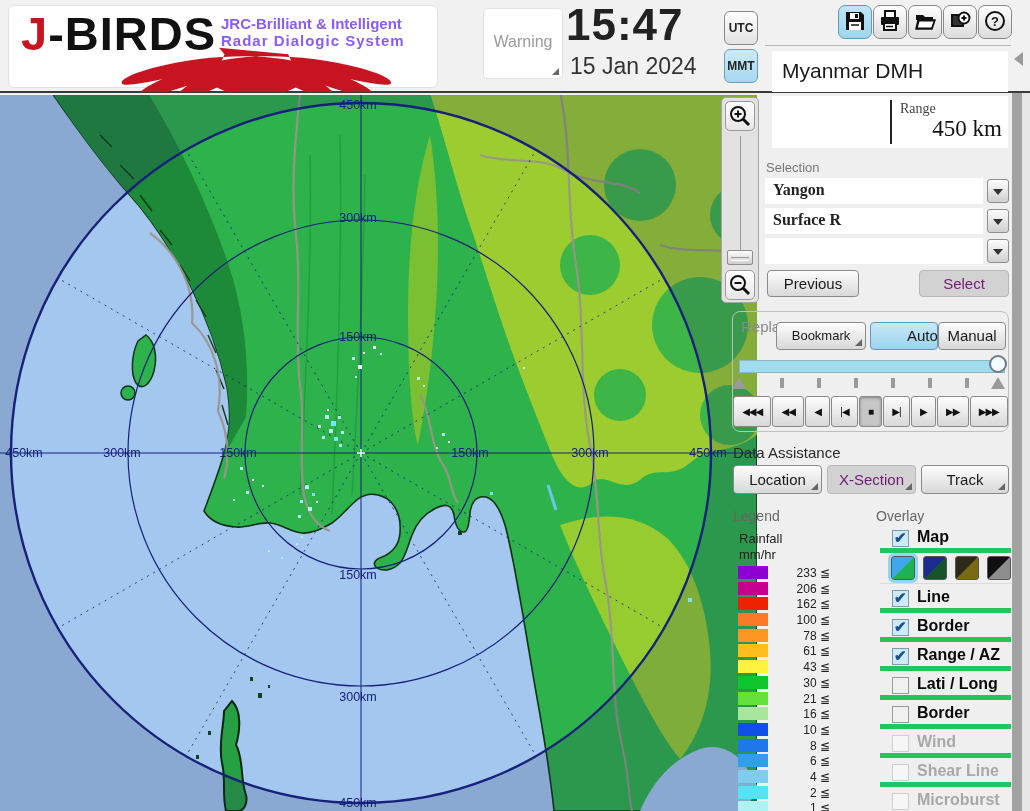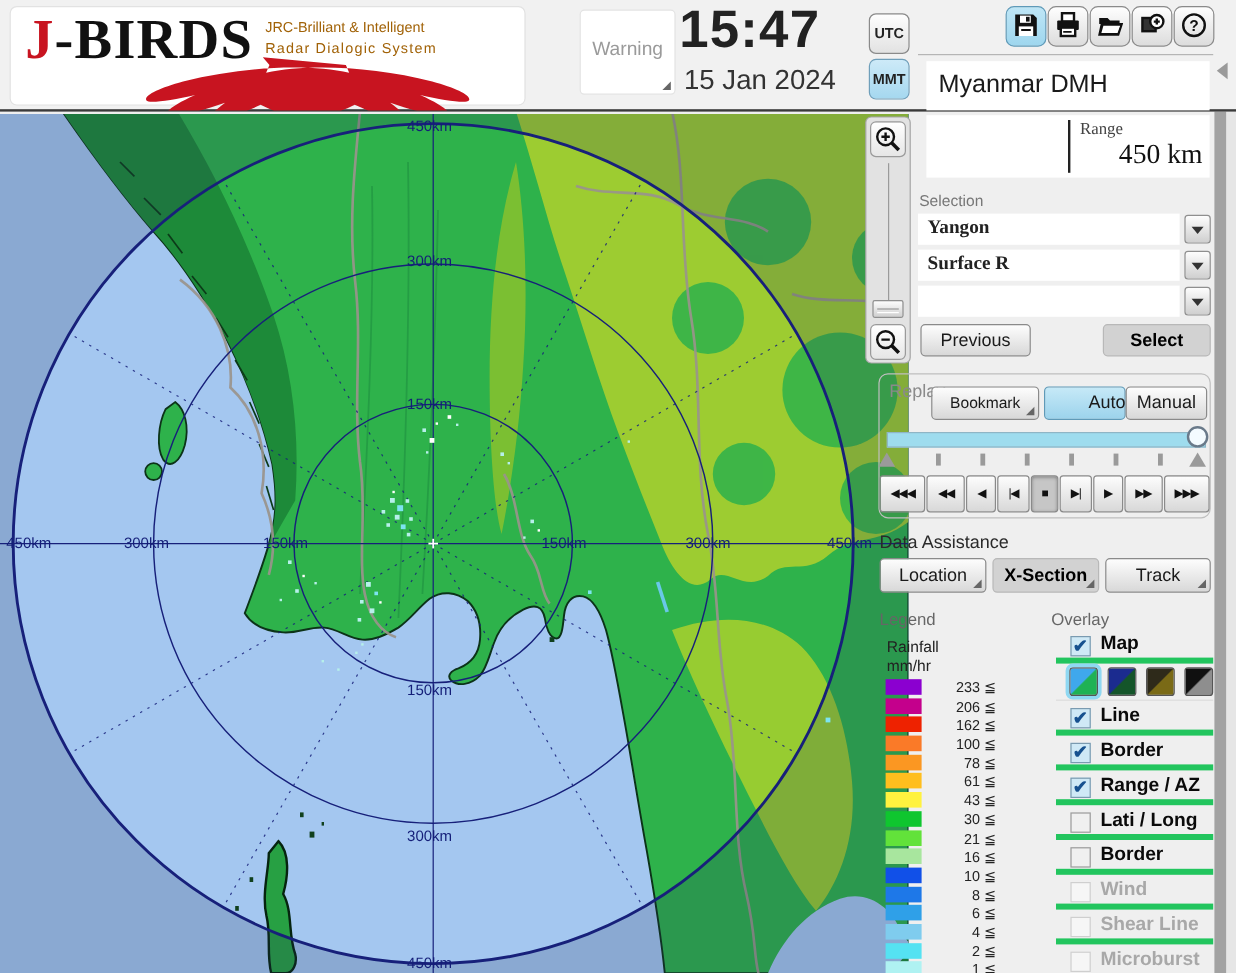--- a/index.html
+++ b/index.html
@@ -6,25 +6,25 @@
   html,body { width:1030px; height:811px; overflow:hidden; background:#efefef;
               font-family:"Liberation Sans", sans-serif; }
   #app { position:relative; width:1030px; height:811px; background:#efefef; }
 
   
   #header { position:absolute; left:0; top:0; width:1030px; height:93px;
             background:#f1f1f1; border-bottom:2px solid #3a3a3a; z-index:5; }
   #logo-box { position:absolute; left:8px; top:5px; width:430px; height:83px;
               background:#fff; border:1px solid #e2e2e2; border-radius:6px; }
   #logo-title { position:absolute; left:12px; top:0px;
-                font-family:Liberation Serif, serif; font-weight:bold;
+                font-family:Liberation Sans, sans-serif; font-weight:bold;
                 font-size:47px; color:#111; letter-spacing:1px; }
   #logo-title .red-j { color:#c81420; }
-  #logo-sub { position:absolute; left:212px; top:9px; color:#a16207;
-              font-weight:normal; font-size:12px; line-height:17px; font-style:normal; }
+  #logo-sub { position:absolute; left:212px; top:9px; color:#8b5cf6;
+              font-weight:bold; font-size:15px; line-height:17px; font-style:normal; }
   #eagle { position:absolute; left:10px; top:38px; }
   .corner-fold { position:absolute; right:3px; bottom:3px; width:0; height:0;
                  border-bottom:7px solid #666; border-left:7px solid transparent; }
   #warning-btn { position:absolute; left:483px; top:8px; width:80px; height:71px;
                  background:#fff; border:1px solid #e3e3e3; border-radius:4px;
                  color:#9a9a9a; font-size:16px; text-align:center; line-height:66px; cursor:pointer; }
   #clock-time { position:absolute; left:566px; top:0px; width:165px; font-size:44px;
                 font-weight:600; color:#222; letter-spacing:1px; }
   #clock-date { position:absolute; left:570px; top:53px; font-size:23px; color:#333; }
   .tz-btn { position:absolute; left:724px; width:34px; height:34px; border-radius:6px;
@@ -73,21 +73,21 @@
   .dd-field { position:absolute; left:0; top:0; width:218px; height:26px; background:#fff; }
   .dd-field span { position:absolute; left:8px; top:3px; font-size:16px; font-weight:600; color:#222;font-family:Liberation Serif, serif; }
   .dd-btn { position:absolute; right:0; top:1px; width:22px; height:24px; border:1px solid #8f8f8f;
             border-radius:3px; background:linear-gradient(#fdfdfd,#cfcfcf); cursor:pointer; }
   .dd-btn::after { content:""; position:absolute; left:5px; top:9px; width:0; height:0;
                    border-top:6px solid #333; border-left:5px solid transparent; border-right:5px solid transparent; }
 
   .btn { border:1px solid #8a8a8a; border-radius:4px; background:linear-gradient(#fdfdfd,#d8d8d8);
          color:#1a1a1a; text-align:center; cursor:pointer; position:absolute; }
   .btn.selected { background:linear-gradient(#c6e9f7,#9cd3ec); border-color:#5f9ab8;padding-left:36px; }
-  .btn.disabled { background:#d2d2d2; color:#000000; border-color:#b8b8b8; cursor:default;font-weight:bold; }
+  .btn.disabled { background:#d2d2d2; color:#701a75; border-color:#b8b8b8; cursor:default; }
 
   #previous-btn { left:767px; top:270px; width:92px; height:27px; font-size:15px; line-height:25px; }
   #select-btn   { left:919px; top:270px; width:90px; height:27px; font-size:15px; line-height:25px; }
 
   #replay-group { position:absolute; left:732px; top:311px; width:277px; height:121px;
                   border:1px solid #bfbfbf; border-radius:8px; }
   #replay-label { position:absolute; left:741px; top:318px; font-size:15px; color:#8a8a8a; }
   #bookmark-btn { left:776px; top:322px; width:90px; height:28px; font-size:13px; line-height:26px; }
   #auto-btn     { left:870px; top:322px; width:68px; height:28px; font-size:15px; line-height:26px; }
   #manual-btn   { left:938px; top:322px; width:68px; height:28px; font-size:15px; line-height:26px; }

